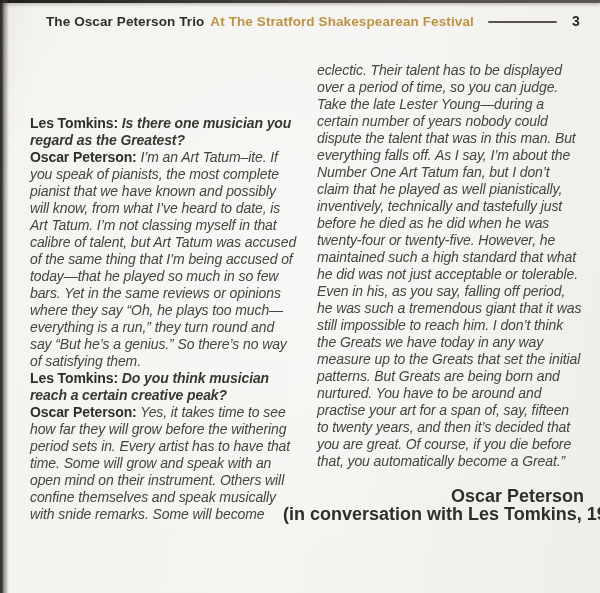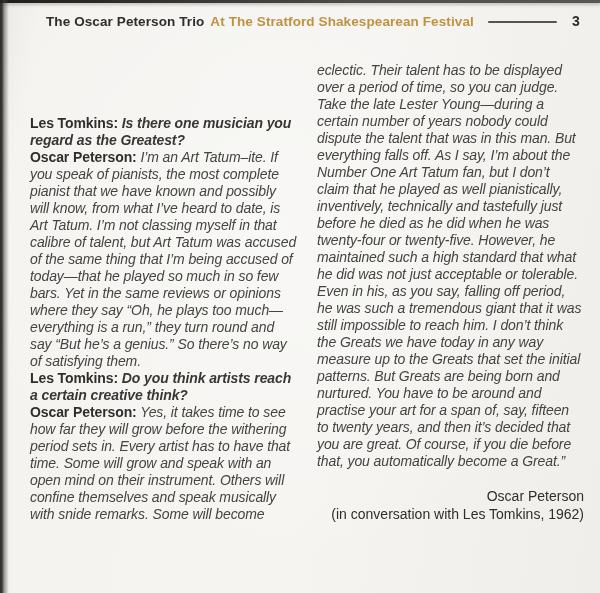--- a/index.html
+++ b/index.html
@@ -55,22 +55,22 @@
     letter-spacing: -0.1px;
   }
   .col p + p { }
 
   .speaker { font-weight: bold; font-style: normal; color: #2f2e2b; }
   p.question { font-weight: bold; color: #383734; }
 
   .attribution {
     margin-top: 17px; margin-left: -34px;
     text-align: right; font-style: normal;
-    font-weight: normal; color: #2f2e2b;
-    font-size: 14px; line-height: 18px;
+    font-weight: bold; color: #2f2e2b;
+    font-size: 18px; line-height: 18px;
     white-space: nowrap;
   }
 </style>
 </head>
 <body>
 
 <div class="page">
 
   <div class="edge-top"></div>
   <div class="edge-left"></div>
@@ -88,21 +88,21 @@
       <p class="question">
         <span class="speaker">Les Tomkins:</span>
         <span class="q-text">Is there one musician you regard as the Greatest?</span>
       </p>
       <p class="answer">
         <span class="speaker">Oscar Peterson:</span>
         <span class="a-text">I’m an Art Tatum–ite. If you speak of pianists, the most complete pianist that we have known and possibly will know, from what I’ve heard to date, is Art Tatum. I’m not classing myself in that calibre of talent, but Art Tatum was accused of the same thing that I’m being accused of today—that he played so much in so few bars. Yet in the same reviews or opinions where they say “Oh, he plays too much—everything is a run,” they turn round and say “But he’s a genius.” So there’s no way of satisfying them.</span>
       </p>
       <p class="question">
         <span class="speaker">Les Tomkins:</span>
-        <span class="q-text">Do you think artists reach a certain creative think?</span>
+        <span class="q-text">Do you think musician reach a certain creative peak?</span>
       </p>
       <p class="answer">
         <span class="speaker">Oscar Peterson:</span>
         <span class="a-text">Yes, it takes time to see how far they will grow before the withering period sets in. Every artist has to have that time. Some will grow and speak with an open mind on their instrument. Others will confine themselves and speak musically with snide remarks. Some will become</span>
       </p>
     </div>
 
     <div class="col">
       <p class="answer continuation">
         <span class="a-text">eclectic. Their talent has to be displayed over a period of time, so you can judge. Take the late Lester Young—during a certain number of years nobody could dispute the talent that was in this man. But everything falls off. As I say, I’m about the Number One Art Tatum fan, but I don’t claim that he played as well pianistically, inventively, technically and tastefully just before he died as he did when he was twenty-four or twenty-five. However, he maintained such a high standard that what he did was not just acceptable or tolerable. Even in his, as you say, falling off period, he was such a tremendous giant that it was still impossible to reach him. I don’t think the Greats we have today in any way measure up to the Greats that set the initial patterns. But Greats are being born and nurtured. You have to be around and practise your art for a span of, say, fifteen to twenty years, and then it’s decided that you are great. Of course, if you die before that, you automatically become a Great.”</span>

